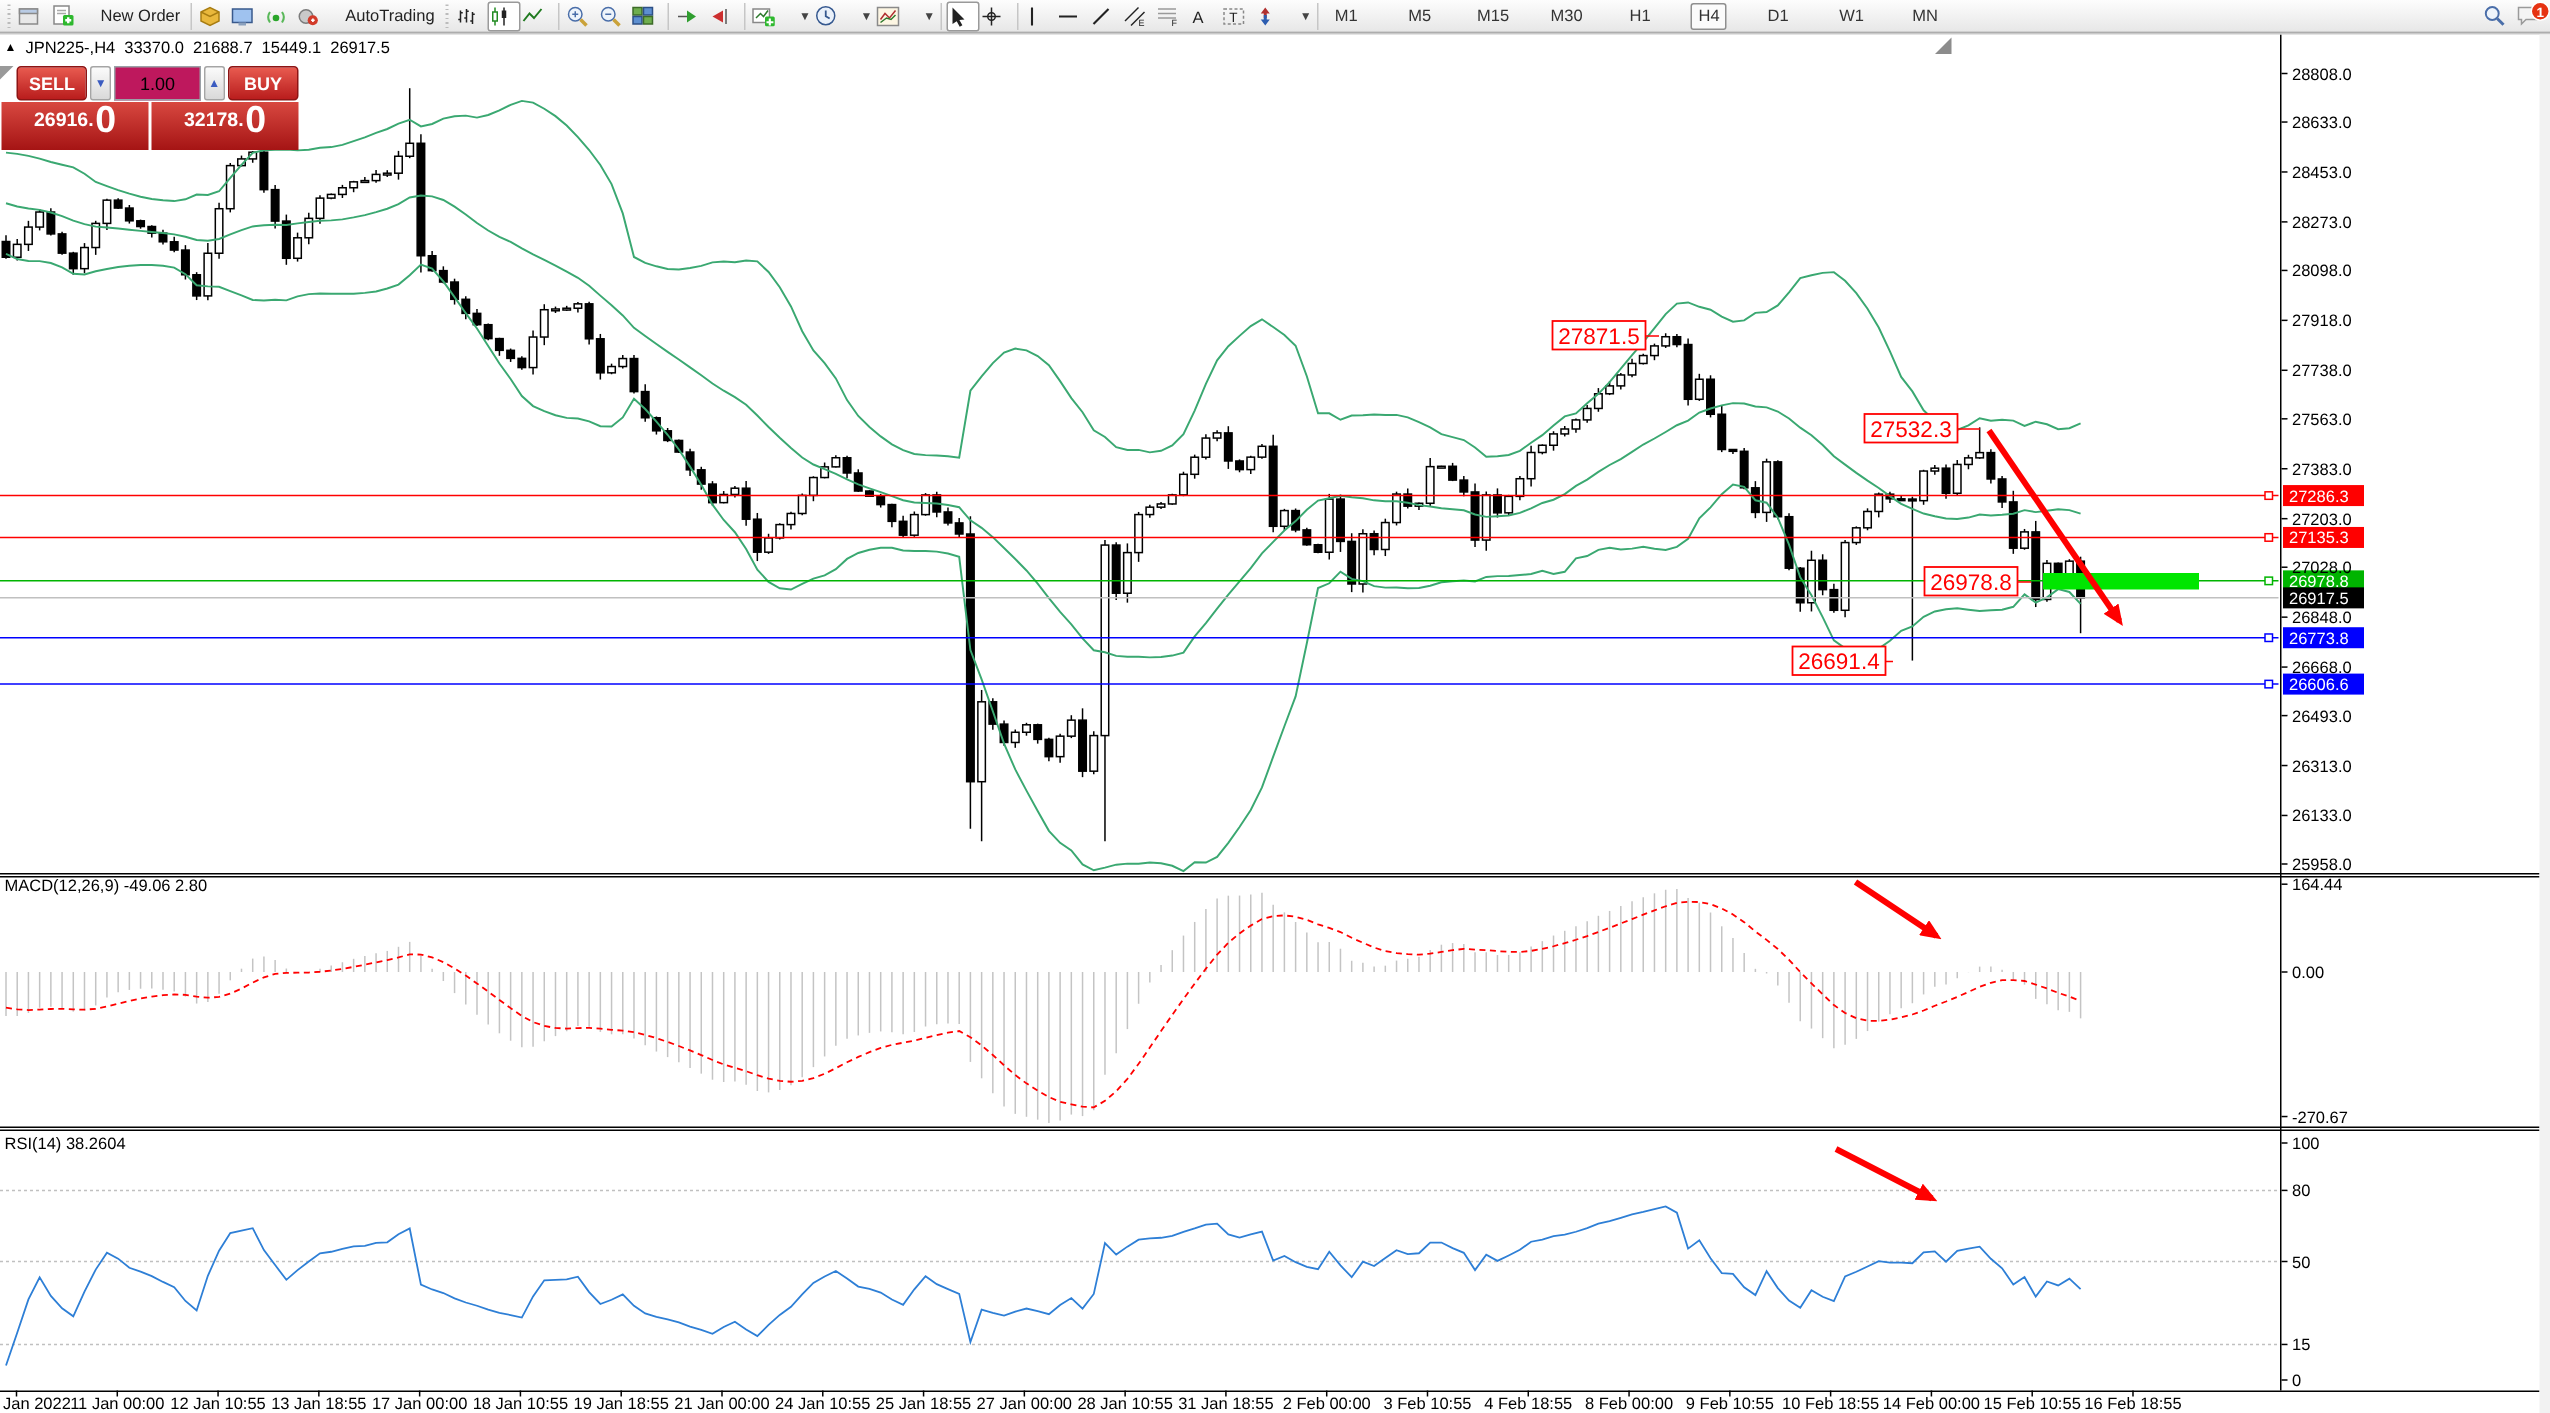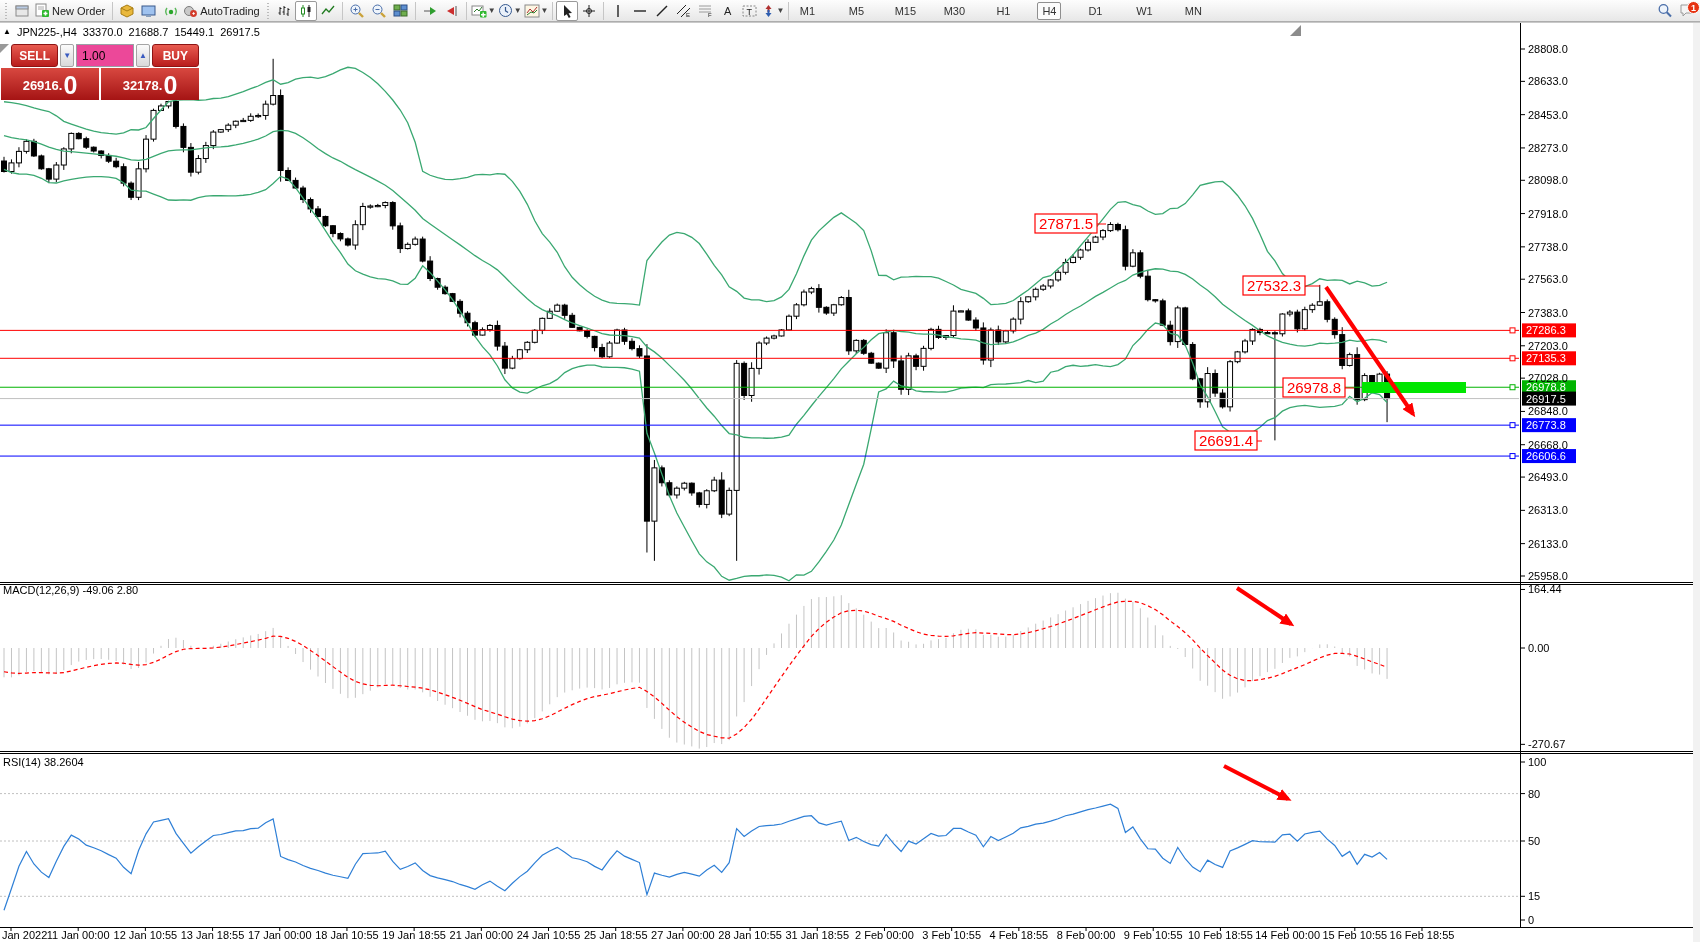--- a/index.html
+++ b/index.html
@@ -6,22 +6,22 @@
   body{width:1700px;height:942px;position:relative;overflow:hidden;background:#fff;
        font-family:"Liberation Sans",sans-serif;-webkit-font-smoothing:antialiased}
   
   #toolbar{position:absolute;top:0;left:0;width:1700px;height:22px;z-index:10;
            background:linear-gradient(#fdfdfd,#e7e7e7);border-bottom:1px solid #adadad;
            display:flex;align-items:center;padding:0 2px;box-sizing:border-box}
   .tb-handle{width:5px;height:16px;margin:0 2px;
              background-image:repeating-linear-gradient(#bbb 0 1px,transparent 1px 3px);
              background-size:2px 100%;background-repeat:repeat-y;background-position:1px 0}
   .tb-sep{width:1px;height:18px;background:#c6c6c6;margin:0 3px}
-  .tbtn{height:20px;min-width:22px;display:flex;align-items:center;justify-content:center;
-        gap:2px;font-size:11px;color:#222;border:1px solid transparent;border-radius:2px;box-sizing:border-box}
+  .tbtn{height:20px;min-width:22px;display:flex;align-items:center;justify-content:flex-start;
+        gap:17px;font-size:11px;color:#222;border:1px solid transparent;border-radius:2px;box-sizing:border-box}
   .tbtn.pressed{background:#fff;border:1px solid #9a9a9a}
   .tbtn .lbl{padding-right:3px;white-space:nowrap}
   .caret{font-size:8px;color:#444;margin-left:-1px}
   .tf-btn{height:18px;min-width:24px;padding:0 3px;display:flex;align-items:center;justify-content:center;
           font-size:11px;color:#333}
   .tf-btn.active{background:#fbfbfb;border:1px solid #8f8f8f;border-radius:2px;box-sizing:border-box}
   #tb-right{margin-left:auto;display:flex;align-items:center}
   #chat-btn{position:relative}
   #chat-badge{position:absolute;top:-1px;right:-3px;min-width:13px;height:13px;border-radius:8px;
               background:#e63312;color:#fff;font-size:9px;line-height:13px;text-align:center;
@@ -35,25 +35,25 @@
   
   #ocp{position:absolute;top:44px;left:1px;width:198px;z-index:6;font-family:"Liberation Sans",sans-serif}
   #ocp-collapse{position:absolute;left:-1px;top:0;width:0;height:0;
                 border-top:9px solid #999;border-right:9px solid transparent}
   .ocp-row1{display:flex;height:23px;margin-left:10px;gap:2px}
   .ocp-btn{width:64px;color:#fff;font-size:12px;font-weight:bold;display:flex;align-items:center;
            justify-content:center;background:linear-gradient(#e85b50,#b91d1d);border:1px solid #8d1414;
            border-radius:3px;box-sizing:border-box}
   .spin{width:18px;background:linear-gradient(#fbfbfb,#d9d9d9);border:1px solid #a5a5a5;border-radius:2px;
         display:flex;align-items:center;justify-content:center;font-size:8px;color:#3a5bc0;box-sizing:border-box}
-  #vol-field{width:58px;border:1px solid #9aa0a6;background:#ec4899;font-size:12px;text-align:left;
+  #vol-field{width:58px;border:1px solid #9aa0a6;background:#be185d;font-size:12px;text-align:center;
              padding:0 5px;box-sizing:border-box;font-family:"Liberation Sans",sans-serif}
   .ocp-row2{display:flex;margin-top:1px;height:32px;gap:2px}
   .price-cell{width:113px;background:linear-gradient(#d84840,#a51414);color:#fff;display:flex;
-              align-items:flex-end;justify-content:center;padding-bottom:2px;box-sizing:border-box}
+              align-items:flex-start;justify-content:center;padding-bottom:2px;box-sizing:border-box}
   .price-small{font-size:13px;font-weight:bold;line-height:24px}
   .price-big{font-size:25px;font-weight:bold;line-height:25px;margin-left:1px}
 </style>
 </head>
 <body>
 
 <div id="toolbar">
   <div class="tb-handle"></div>
   <div class="tbtn">
     <svg width="15" height="14">

